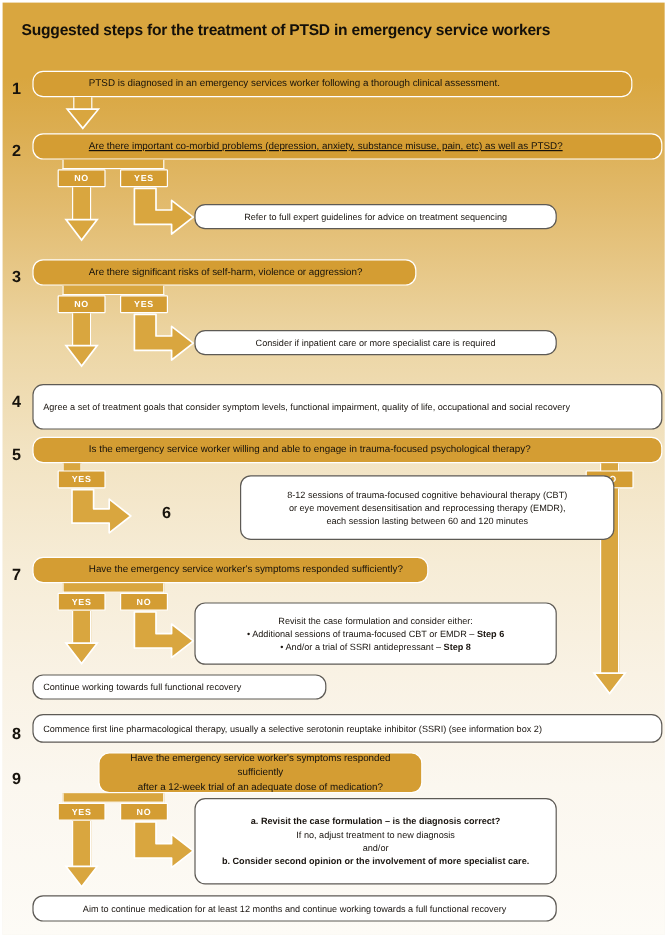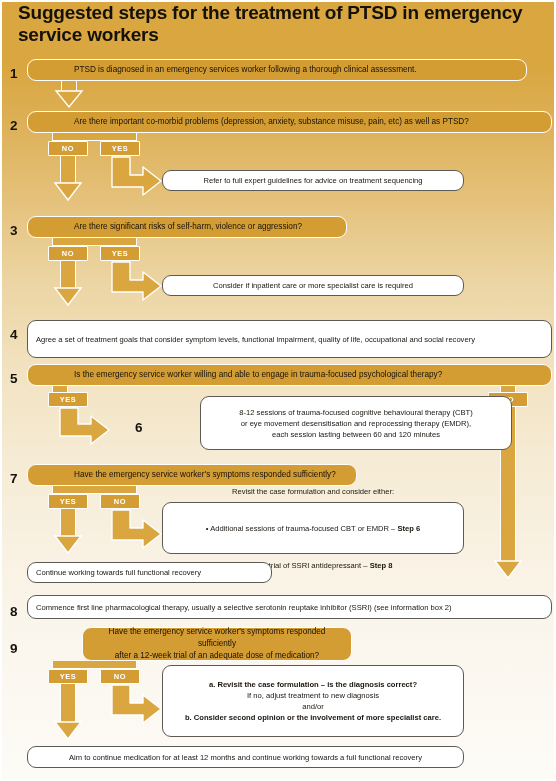--- a/index.html
+++ b/index.html
@@ -24,21 +24,21 @@
         #f6ecd6 60%,
         #f9f2e4 72%,
         #fbf7ef 84%,
         #fdfbf6 100%);
     overflow:hidden;
   }
   #title{
     position:absolute;left:0;top:0;width:552px;height:44px;
     display:flex;align-items:center;
     padding-left:16px;box-sizing:border-box;
-    font-size:19px;font-weight:bold;color:#14100a;
+    font-size:13px;font-weight:bold;color:#14100a;
     letter-spacing:-0.2px;
   }
   .num{
     position:absolute;
     font-size:13.5px;font-weight:bold;color:#17130c;
     line-height:1;
   }
   
   .box{
     position:absolute;box-sizing:border-box;
@@ -95,21 +95,21 @@
 
   <div class="num" style="left:8px;top:65px;">1</div>
   <div class="box q left" style="left:25px;top:57px;width:500px;height:22px;">PTSD is diagnosed in an emergency services worker following a thorough clinical assessment.</div>
 
   <div class="stem" style="left:59px;top:79px;width:16px;height:14px;"></div>
   <svg class="elbow" style="left:50px;top:88px;width:34px;height:20px;">
     <polygon points="4,1 30,1 17,17" fill="#d9a63f" stroke="#ffffff" stroke-width="1.4"></polygon>
   </svg>
 
   <div class="num" style="left:8px;top:117px;">2</div>
-  <div class="box q left" style="left:25px;top:109px;width:525px;height:22px;">Are there important co-morbid problems (depression, anxiety, substance misuse, pain, etc) as well as PTSD?</div>
+  <div class="box q left" style="left:25px;top:109px;width:525px;height:22px;text-decoration:underline;">Are there important co-morbid problems (depression, anxiety, substance misuse, pain, etc) as well as PTSD?</div>
 
   <div class="stem" style="left:50px;top:131px;width:85px;height:8px;border:1.4px solid #ffffff;border-top:none;"></div>
 
   <div class="chip" style="left:46px;top:139px;width:40px;height:15px;">NO</div>
   <div class="chip" style="left:98px;top:139px;width:40px;height:15px;">YES</div>
 
   <div class="stem" style="left:58px;top:154px;width:16px;height:29px;"></div>
   <svg class="elbow" style="left:49px;top:180px;width:34px;height:22px;">
     <polygon points="4,1 30,1 17,18" fill="#d9a63f" stroke="#ffffff" stroke-width="1.4"></polygon>
   </svg>
@@ -175,21 +175,21 @@
 
   <div class="stem" style="left:58px;top:507px;width:16px;height:29px;"></div>
   <svg class="elbow" style="left:49px;top:533px;width:34px;height:22px;">
     <polygon points="4,1 30,1 17,18" fill="#d9a63f" stroke="#ffffff" stroke-width="1.4"></polygon>
   </svg>
 
   <svg class="elbow" style="left:108px;top:507px;width:55px;height:42px;">
     <path d="M2,1 L20,1 L20,19 L33,19 L33,11 L51,25 L33,39 L33,31 L2,31 Z" fill="#d9a63f" stroke="#ffffff" stroke-width="1.4" stroke-linejoin="round"></path>
   </svg>
 
-  <div class="box w" style="left:160px;top:500px;width:302px;height:52px;flex-direction:column;gap:26px;">
+  <div class="box w" style="left:160px;top:500px;width:302px;height:52px;flex-direction:column;">
     <span>Revisit the case formulation and consider either:</span>
     <span>• Additional sessions of trauma-focused CBT or EMDR – <b>Step 6</b></span>
     <span>• And/or a trial of SSRI antidepressant – <b>Step 8</b></span>
   </div>
 
   <div class="box w left" style="left:25px;top:560px;width:245px;height:21px;">Continue working towards full functional recovery</div>
 
   <div class="num" style="left:8px;top:603px;">8</div>
   <div class="box w left" style="left:25px;top:593px;width:525px;height:24px;">Commence first line pharmacological therapy, usually a selective serotonin reuptake inhibitor (SSRI) (see information box 2)</div>
 

